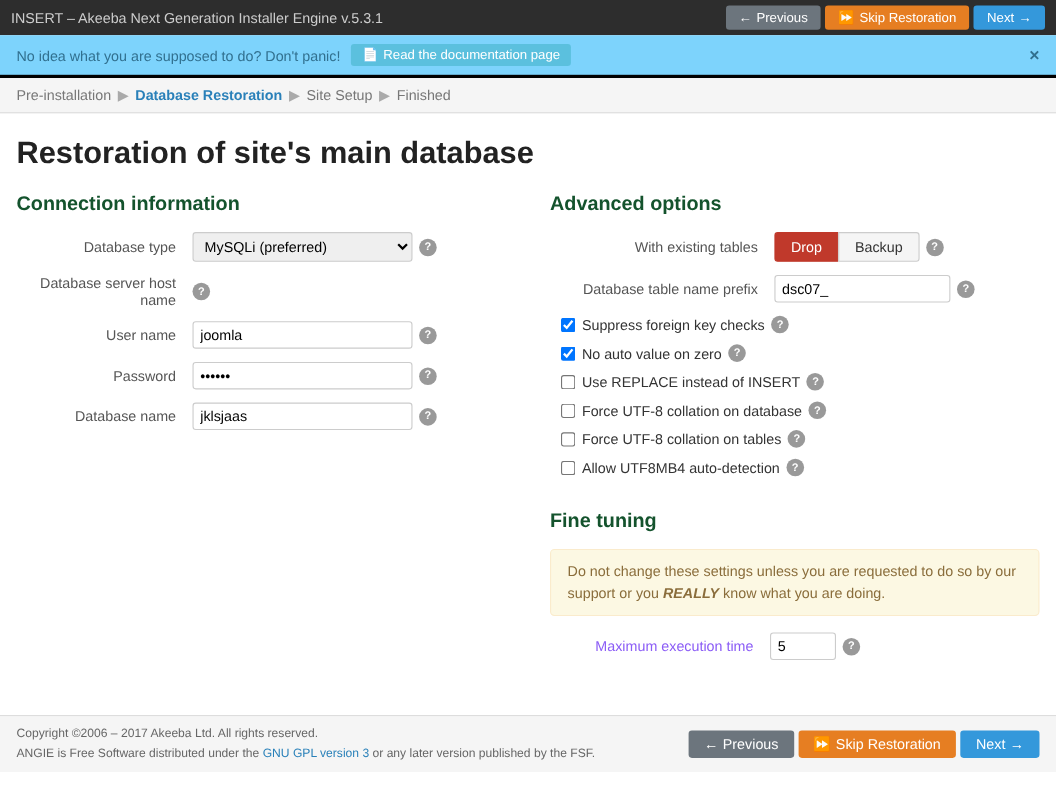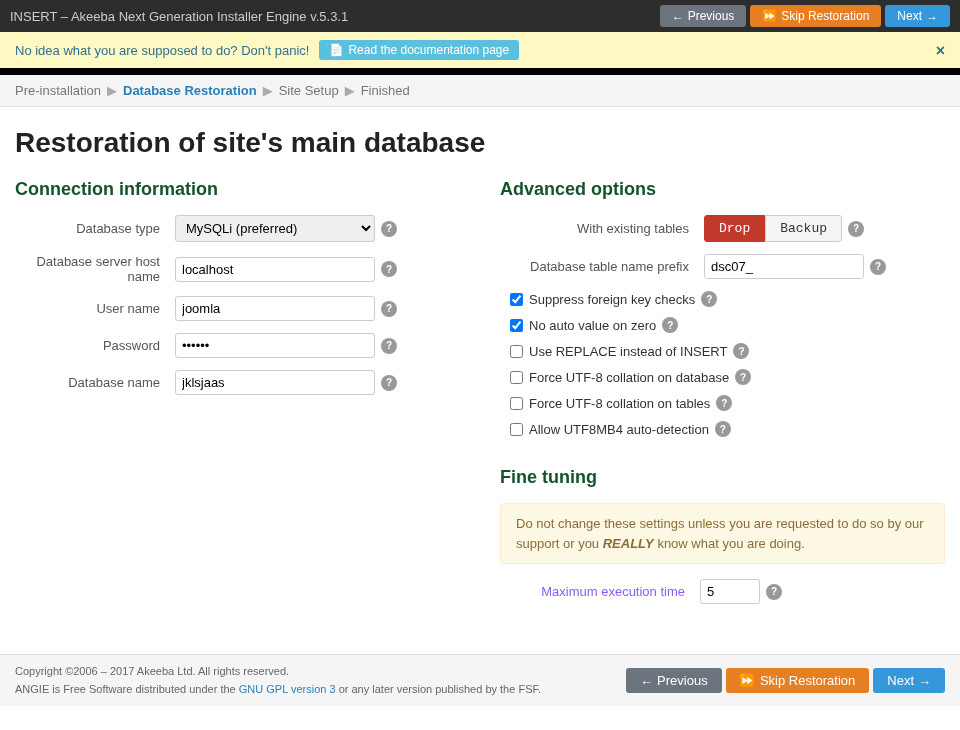--- a/index.html
+++ b/index.html
@@ -26,22 +26,22 @@
       display: flex;
       align-items: center;
       gap: 4px;
     }
     .btn-prev { background: #6c757d; color: #fff; }
     .btn-skip { background: #e67e22; color: #fff; }
     .btn-next { background: #3498db; color: #fff; }
 
     
     #info-banner {
-      background: #fef9c3;
-      border-bottom: 7px solid #000000;
+      background: #7dd3fc;
+      border-bottom: 3px solid #000000;
       padding: 8px 15px;
       display: flex;
       align-items: flex-end;
       justify-content: space-between;
       font-size: 13px;
       color: #31708f;
     }
     #info-banner-left { display: flex; align-items: center; gap: 10px; }
     #doc-link-btn {
       background: #5bc0de;
@@ -171,21 +171,20 @@
       margin-left: 24px;
     }
     .btn-group { display: flex; gap: 0; }
     .btn-group button {
       padding: 5px 14px;
       font-size: 13px;
       border: 1px solid #ccc;
       cursor: pointer;
       background: #f5f5f5;
       color: #333;
-      font-family: Liberation Mono, monospace;
     }
     .btn-group button:first-child { border-radius: 3px 0 0 3px; }
     .btn-group button:last-child { border-radius: 0 3px 3px 0; }
     .btn-group button.active-red { background: #c0392b; color: #fff; border-color: #c0392b; }
     .btn-group button.inactive { background: #f5f5f5; color: #333; }
 
     .prefix-row {
       display: flex;
       align-items: center;
       margin-bottom: 12px;
@@ -333,21 +332,20 @@
             <option>MySQL</option>
             <option>PDO MySQL</option>
           </select>
           <span class="help-icon">?</span>
         </div>
       </div>
 
       <div class="form-row">
         <div class="form-label">Database server host name</div>
         <div class="form-input">
-          <input type="text" value="localhost" style="">
           <span class="help-icon">?</span>
         </div>
       </div>
 
       <div class="form-row">
         <div class="form-label">User name</div>
         <div class="form-input">
           <input type="text" value="joomla" style="">
           <span class="help-icon">?</span>
         </div>

